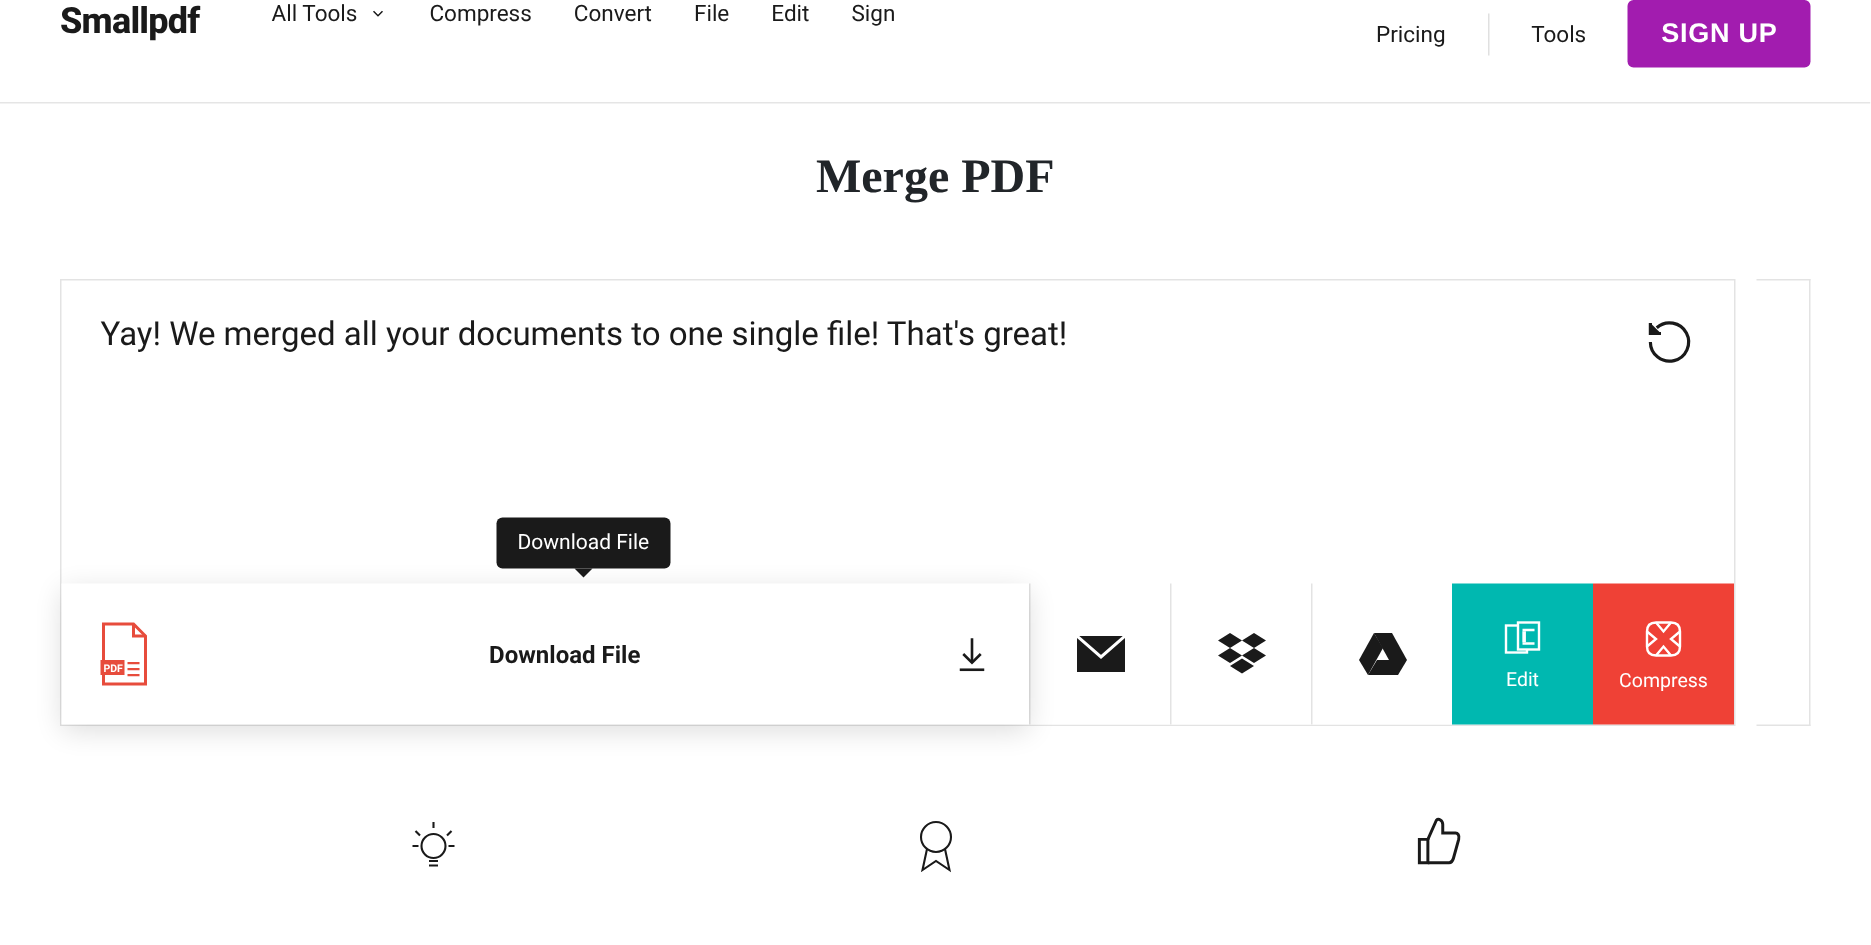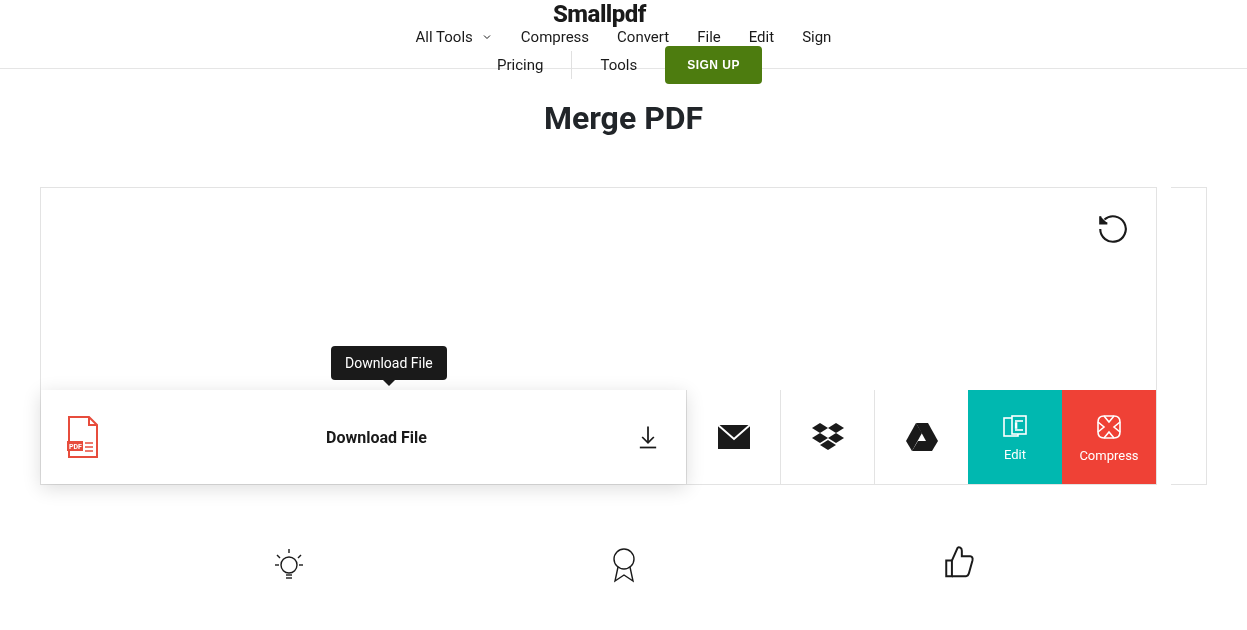--- a/index.html
+++ b/index.html
@@ -1,25 +1,25 @@
 <!DOCTYPE html>
 <html><head>
 <meta charset="utf-8">
 <style>
   * { box-sizing: border-box; margin: 0; padding: 0; }
   body { font-family: -apple-system, BlinkMacSystemFont, "Segoe UI", Roboto, "Helvetica Neue", sans-serif; background: #fff; color: #1a1a1a; }
-  .header { display: flex; align-items: center; padding: 0 40px; height: 69px; border-bottom: 1px solid #e5e5e5; flex-direction: column; }
+  .header { display: flex; align-items: flex-start; padding: 0 40px; height: 69px; border-bottom: 1px solid #e5e5e5; }
   .logo { font-size: 24px; font-weight: 800; color: #1a1a1a; letter-spacing: -0.5px; margin-right: 48px; }
   .nav { display: flex; align-items: center; gap: 28px; flex: 1; }
   .nav-item { font-size: 15px; color: #1a1a1a; cursor: pointer; display: flex; align-items: center; gap: 8px; }
   .chev-down { width: 12px; height: 12px; }
   .right-nav { display: flex; align-items: center; gap: 28px; margin-left: 12px; }
   .right-nav .divider { width: 1px; height: 28px; background: #e0e0e0; }
-  .signup-btn { background: #4d7c0f; color: #fff; font-weight: 700; font-size: 12px; letter-spacing: 0.5px; padding: 12px 22px; border: none; border-radius: 4px; cursor: pointer; }
-  .page-title-block { text-align: center; margin-top: 30px; }
+  .signup-btn { background: #a21caf; color: #fff; font-weight: 700; font-size: 18px; letter-spacing: 0.5px; padding: 12px 22px; border: none; border-radius: 4px; cursor: pointer; }
+  .page-title-block { text-align: center; margin-top: 30px; font-family: Liberation Serif, serif; }
   .page-title { font-size: 32px; font-weight: 700; color: #212529; }
   .page-subtitle { font-size: 22px; color: #777; font-weight: 400; margin-top: 4px; }
   .result-row { display: flex; margin: 50px 40px 0 40px; gap: 14px; }
   .result-panel { flex: 1; border: 1px solid #e3e3e3; padding: 24px 26px 0 26px; position: relative; height: 298px; }
   .result-msg { font-size: 22px; color: #1a1a1a; }
   .redo-icon { position: absolute; top: 24px; right: 26px; cursor: pointer; }
   .action-row { position: absolute; bottom: 0; left: 0; right: 0; display: flex; height: 94px; }
   .download-card { flex: 1; background: #fff; display: flex; align-items: center; padding: 0 24px; box-shadow: 0 4px 18px rgba(0,0,0,0.14); position: relative; z-index: 2; text-align: center; }
   .pdf-icon { width: 36px; height: 44px; margin-right: 18px; flex-shrink: 0; }
   .dl-text { flex: 1; }
@@ -61,20 +61,21 @@
     <button class="signup-btn">SIGN UP</button>
   </div>
 </div>
 
 <div class="page-title-block">
   <h1 class="page-title">Merge PDF</h1>
 </div>
 
 <div class="result-row">
   <div class="result-panel">
+    <div class="result-msg">Yay! We merged all your documents to one single file! That's great!</div>
     <div class="redo-icon">
       <svg width="34" height="34" viewBox="0 0 24 24" fill="none" stroke="#1a1a1a" stroke-width="1.5">
         <path d="M3 12a9 9 0 1 0 3-6.7"></path>
         <polyline points="3 3 3 8 8 8" fill="#1a1a1a"></polyline>
       </svg>
     </div>
 
     <div class="action-row">
       <div class="download-card">
         <div class="tooltip">Download File</div>

